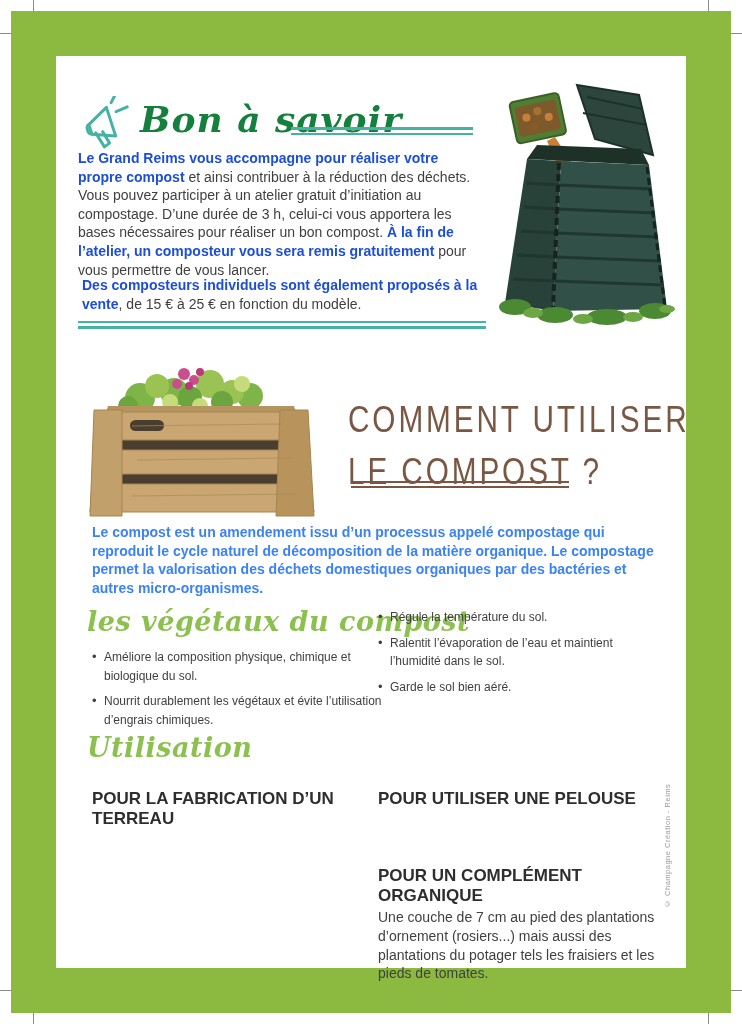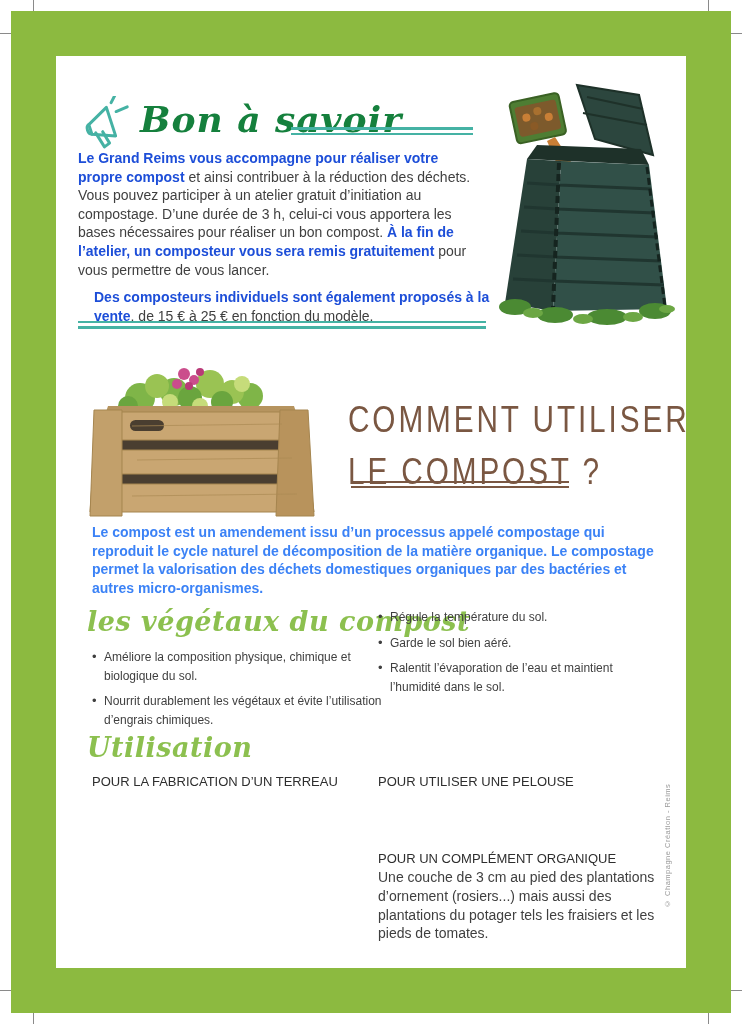--- a/index.html
+++ b/index.html
@@ -31,21 +31,21 @@
   
   .green-heading{
     position:absolute;font-family:"DejaVu Serif",serif;font-style:italic;font-weight:bold;
     color:#8cc04f;font-size:27px;letter-spacing:0.5px;
   }
   
   .bullets{position:absolute;margin:0;padding:0;list-style:none;font-size:12px;line-height:18.6px;}
   .bullets li{position:relative;padding-left:12px;margin-bottom:7px;}
   .bullets li:before{content:"•";position:absolute;left:0;top:0;color:#3f3f3f;font-size:13px;}
   
-  .block-heading{font-weight:normal;color:#2e2e2e;font-size:13px;margin:1px 0 2px 0;}
+  .block-heading{font-weight:bold;color:#2e2e2e;font-size:17px;margin:16px 0 2px 0;}
   .block-text{font-size:14px;line-height:18.8px;margin:0;}
   .util-block{position:absolute;}
   
   .credit{
     position:absolute;left:663px;top:748px;height:160px;
     writing-mode:vertical-rl;transform:rotate(180deg);
     font-size:7.5px;color:#9a9a9a;letter-spacing:0.5px;white-space:nowrap;
   }
   svg{display:block;}
 </style>
@@ -75,21 +75,21 @@
     </g>
   </svg>
 </div>
 <div class="script-title bon-title">Bon à savoir</div>
 <div class="teal-line" style="left:291px;top:127px;width:182px;height:3px;"></div>
 <div class="teal-line" style="left:291px;top:133px;width:182px;height:2px;"></div>
 
 <p class="para" style="left:78px;top:149px;width:398px;margin:0;">
   <strong>Le Grand Reims vous accompagne pour réaliser votre propre compost</strong><span> et ainsi contribuer à la réduction des déchets. Vous pouvez participer à un atelier gratuit d’initiation au compostage. D’une durée de 3 h, celui-ci vous apportera les bases nécessaires pour réaliser un bon compost. </span><strong>À la fin de l’atelier, un composteur vous sera remis gratuitement</strong><span> pour vous permettre de vous lancer.</span>
 </p>
-<p class="para" style="left:78px;top:272px;width:410px;margin:16px;">
+<p class="para" style="left:78px;top:272px;width:410px;margin:4px;">
   <strong>Des composteurs individuels sont également proposés à la vente</strong><span>, de 15 € à 25 € en fonction du modèle.</span>
 </p>
 <div class="teal-line" style="left:78px;top:321px;width:408px;height:2px;"></div>
 <div class="teal-line" style="left:78px;top:326px;width:408px;height:3px;"></div>
 
 <div style="position:absolute;left:497px;top:79px;width:178px;height:248px;">
   <svg width="178" height="248" viewBox="0 0 178 248">
 
     <polygon points="80,6 142,16 156,76 98,60" fill="#2c463e" stroke="#1e3129" stroke-width="2"></polygon>
     <path d="M90,18 L146,30 M86,34 L150,46" stroke="#1e3129" stroke-width="2" fill="none"></path>
@@ -204,32 +204,32 @@
   <span>Le compost est un amendement issu d’un processus appelé compostage qui reproduit le cycle naturel de décomposition de la matière organique. Le compostage permet la valorisation des déchets domestiques organiques par des bactéries et autres micro-organismes.</span>
 </p>
 
 <div class="green-heading" style="left:87px;top:606px;">les végétaux du compost</div>
 <ul class="bullets" style="left:92px;top:648px;width:292px;">
   <li>Améliore la composition physique, chimique et biologique du sol.</li>
   <li>Nourrit durablement les végétaux et évite l’utilisation d’engrais chimiques.</li>
 </ul>
 <ul class="bullets" style="left:378px;top:608px;width:272px;">
   <li>Régule la température du sol.</li>
+  <li>Ralentit l’évaporation de l’eau et maintient l’humidité dans le sol.</li>
   <li>Garde le sol bien aéré.</li>
-  <li>Ralentit l’évaporation de l’eau et maintient l’humidité dans le sol.</li>
 </ul>
 
 <div class="green-heading" style="left:87px;top:732px;">Utilisation</div>
 
 <div class="util-block" style="left:92px;top:773px;width:288px;">
   <p class="block-heading">POUR LA FABRICATION D’UN TERREAU</p>
 </div>
 
 <div class="util-block" style="left:378px;top:773px;width:300px;">
   <p class="block-heading">POUR UTILISER UNE PELOUSE</p>
 </div>
 
 <div class="util-block" style="left:378px;top:850px;width:300px;">
   <p class="block-heading">POUR UN COMPLÉMENT ORGANIQUE</p>
-  <p class="block-text">Une couche de 3 cm au pied des plantations d’ornement (rosiers...) mais aussi des plantations du potager tels les fraisiers et les pieds de tomates.</p>
+  <p class="block-text">Une couche de 7 cm au pied des plantations d’ornement (rosiers...) mais aussi des plantations du potager tels les fraisiers et les pieds de tomates.</p>
 </div>
 
 <div class="credit">© Champagne Création - Reims</div>
 
 </body></html>

